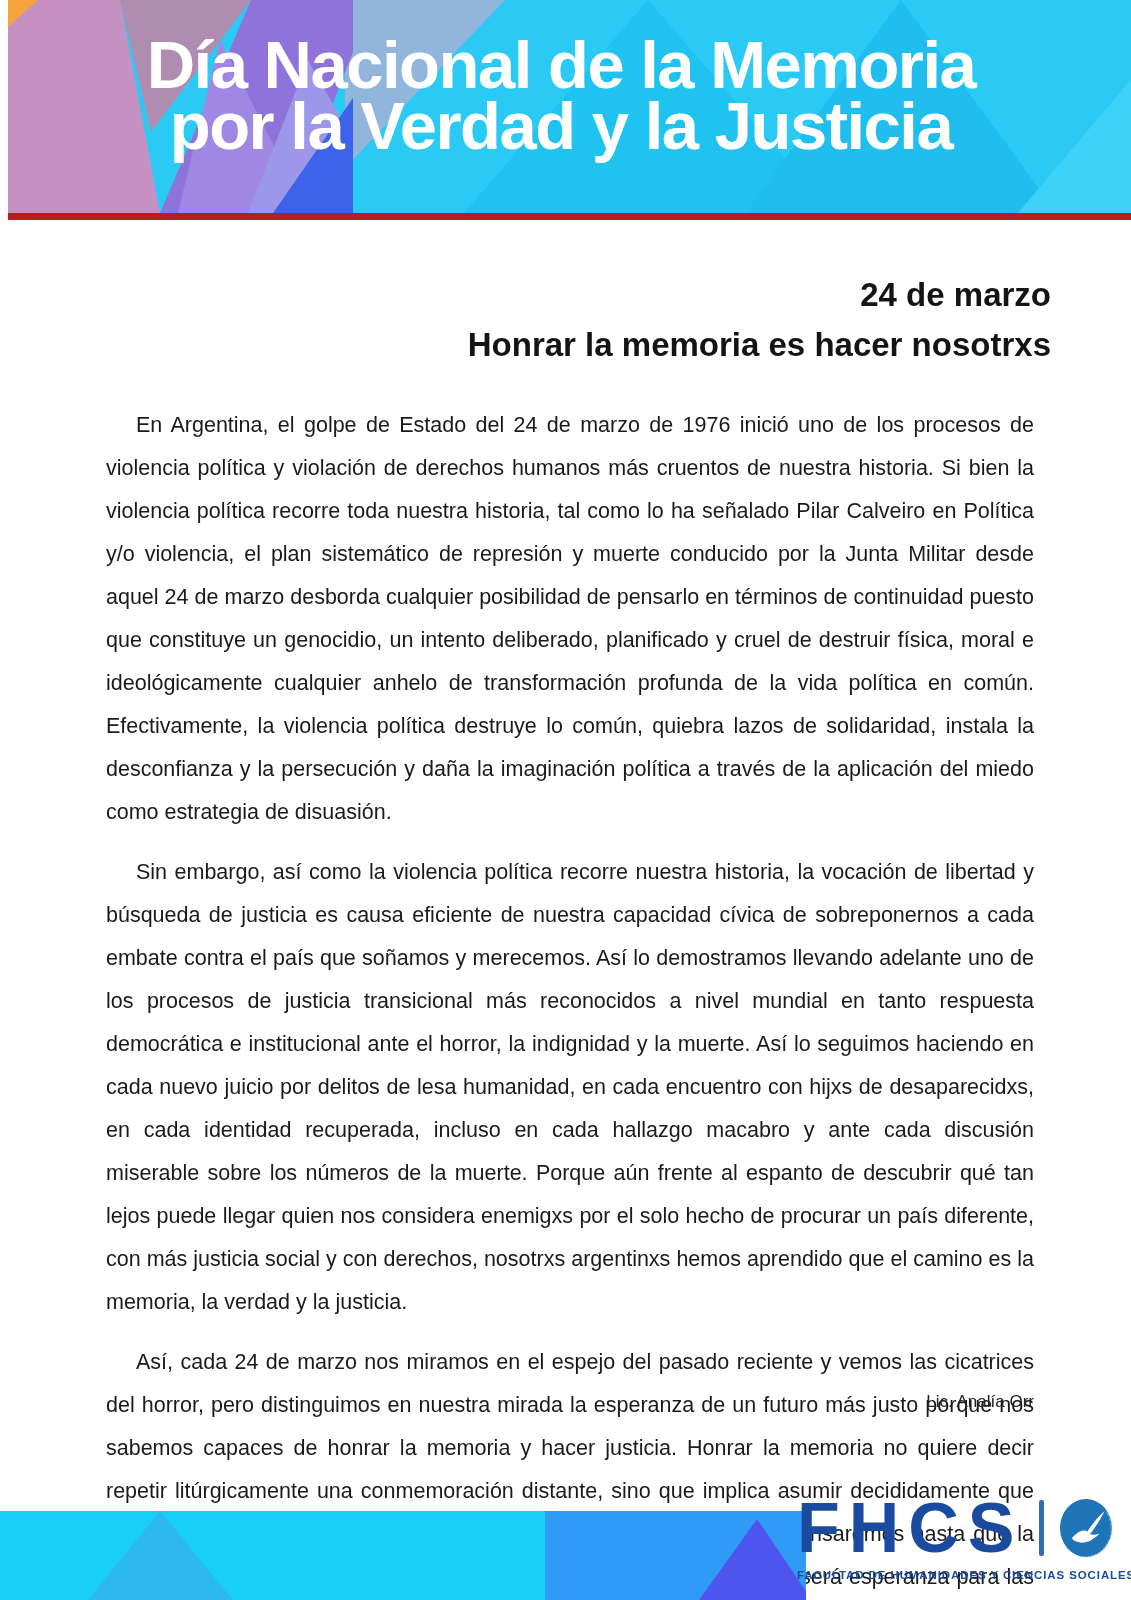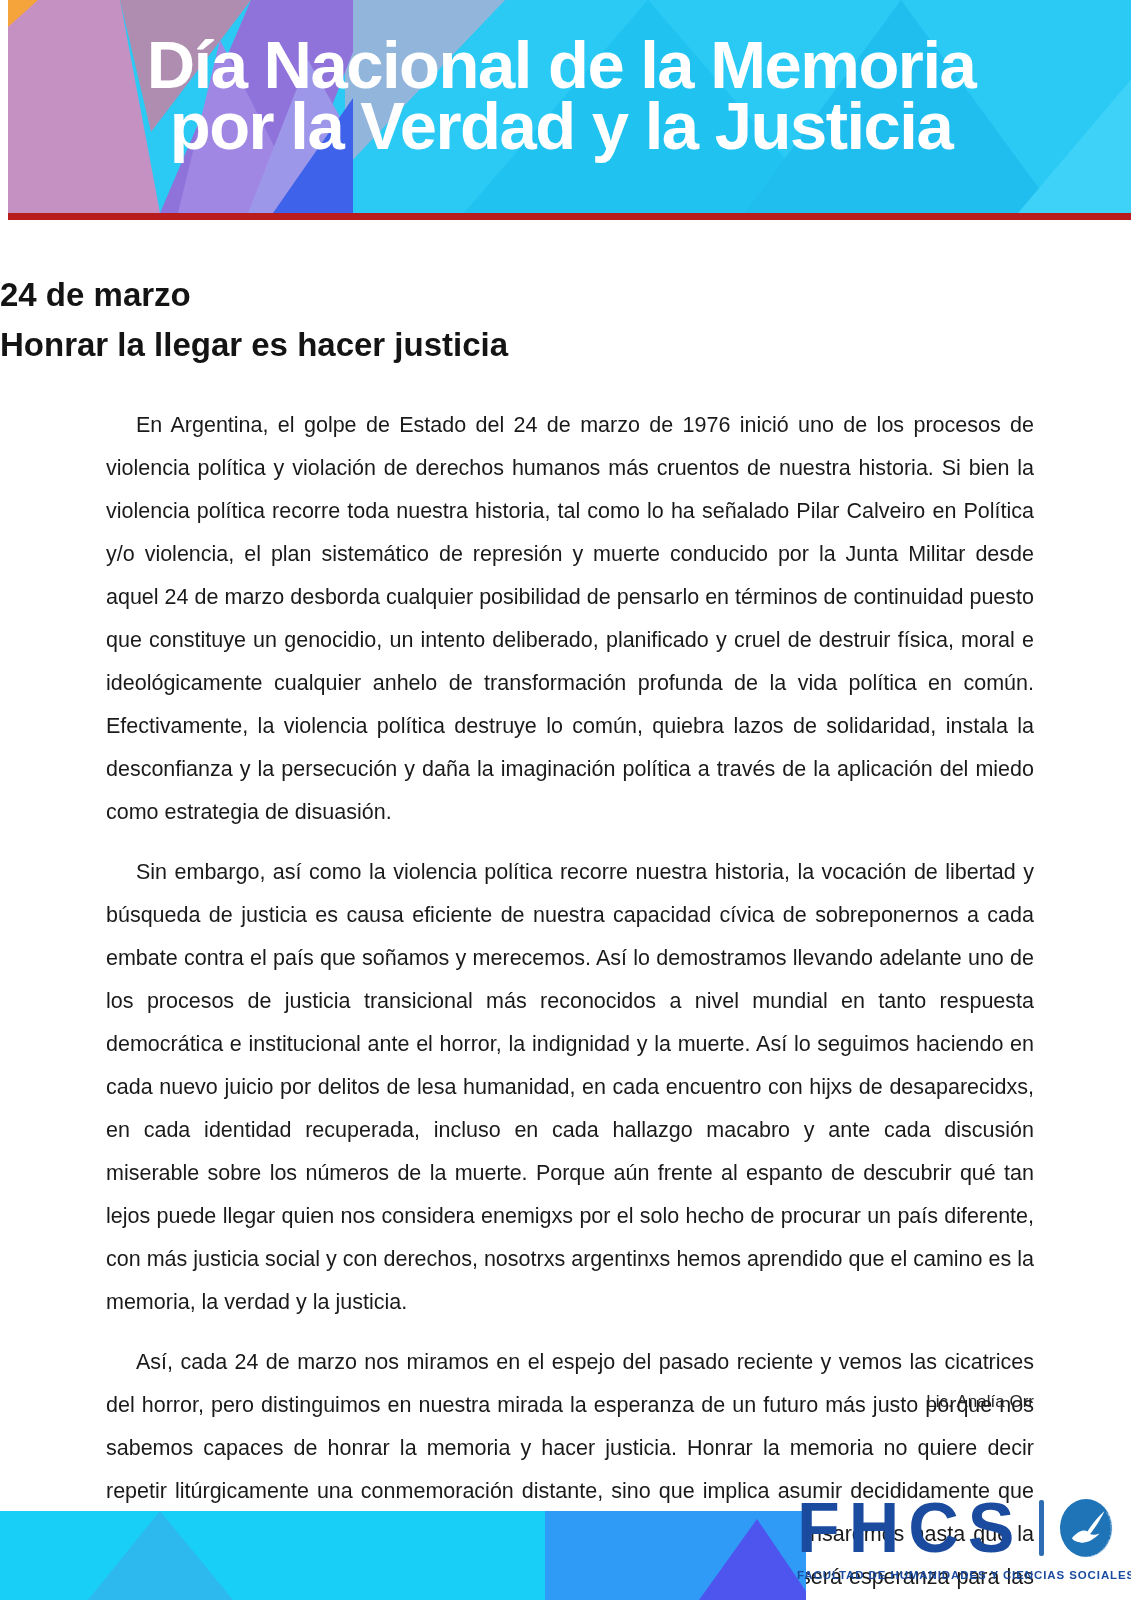--- a/index.html
+++ b/index.html
@@ -20,21 +20,21 @@
   .header svg{position:absolute;top:0;left:0;display:block;}
   .header-title{
     position:absolute;top:34px;left:0;width:1106px;
     text-align:center;color:#ffffff;
     font-weight:700;font-size:67px;line-height:61px;letter-spacing:-1.5px;
   }
 
   
   .doc-heading{
     position:absolute;top:270px;left:0;width:1051px;
-    text-align:left;color:#141414;
+    text-align:right;color:#141414;
     font-size:33px;font-weight:600;line-height:50px;
   }
   .content{
     position:absolute;top:404px;left:97px;width:937px;
     color:#1a1a1a;
     font-size:21.5px;line-height:43px;
     text-align:justify;
   }
   .content p{margin:0 0 17px 9px;text-indent:30px;}
   .signature{
@@ -82,21 +82,21 @@
       <polygon points="0,0 30,0 0,27" fill="#F5A43C"></polygon>
     </svg>
     <div class="header-title">
       <div>Día Nacional de la Memoria</div>
       <div>por la Verdad y la Justicia</div>
     </div>
   </div>
 
   <div class="doc-heading">
     <div>24 de marzo</div>
-    <div>Honrar la llegar es hacer justicia</div>
+    <div>Honrar la memoria es hacer nosotrxs</div>
   </div>
 
   <div class="content">
     <p>En Argentina, el golpe de Estado del 24 de marzo de 1976 inició uno de los procesos de violencia política y violación de derechos humanos más cruentos de nuestra historia. Si bien la violencia política recorre toda nuestra historia, tal como lo ha señalado Pilar Calveiro en Política y/o violencia, el plan sistemático de represión y muerte conducido por la Junta Militar desde aquel 24 de marzo desborda cualquier posibilidad de pensarlo en términos de continuidad puesto que constituye un genocidio, un intento deliberado, planificado y cruel de destruir física, moral e ideológicamente cualquier anhelo de transformación profunda de la vida política en común. Efectivamente, la violencia política destruye lo común, quiebra lazos de solidaridad, instala la desconfianza y la persecución y daña la imaginación política a través de la aplicación del miedo como estrategia de disuasión.</p>
     <p>Sin embargo, así como la violencia política recorre nuestra historia, la vocación de libertad y búsqueda de justicia es causa eficiente de nuestra capacidad cívica de sobreponernos a cada embate contra el país que soñamos y merecemos. Así lo demostramos llevando adelante uno de los procesos de justicia transicional más reconocidos a nivel mundial en tanto respuesta democrática e institucional ante el horror, la indignidad y la muerte. Así lo seguimos haciendo en cada nuevo juicio por delitos de lesa humanidad, en cada encuentro con hijxs de desaparecidxs, en cada identidad recuperada, incluso en cada hallazgo macabro y ante cada discusión miserable sobre los números de la muerte. Porque aún frente al espanto de descubrir qué tan lejos puede llegar quien nos considera enemigxs por el solo hecho de procurar un país diferente, con más justicia social y con derechos, nosotrxs argentinxs hemos aprendido que el camino es la memoria, la verdad y la justicia.</p>
     <p>Así, cada 24 de marzo nos miramos en el espejo del pasado reciente y vemos las cicatrices del horror, pero distinguimos en nuestra mirada la esperanza de un futuro más justo porque nos sabemos capaces de honrar la memoria y hacer justicia. Honrar la memoria no quiere decir repetir litúrgicamente una conmemoración distante, sino que implica asumir decididamente que la búsqueda de la verdad nos acompañará para siempre, que no descansaremos hasta que la verdad se haga justicia y que el legado de esta lucha nos sobrevivirá y será esperanza para las generaciones por venir.</p>
   </div>
 
   <div class="signature">Lic. Analía Orr</div>
 

